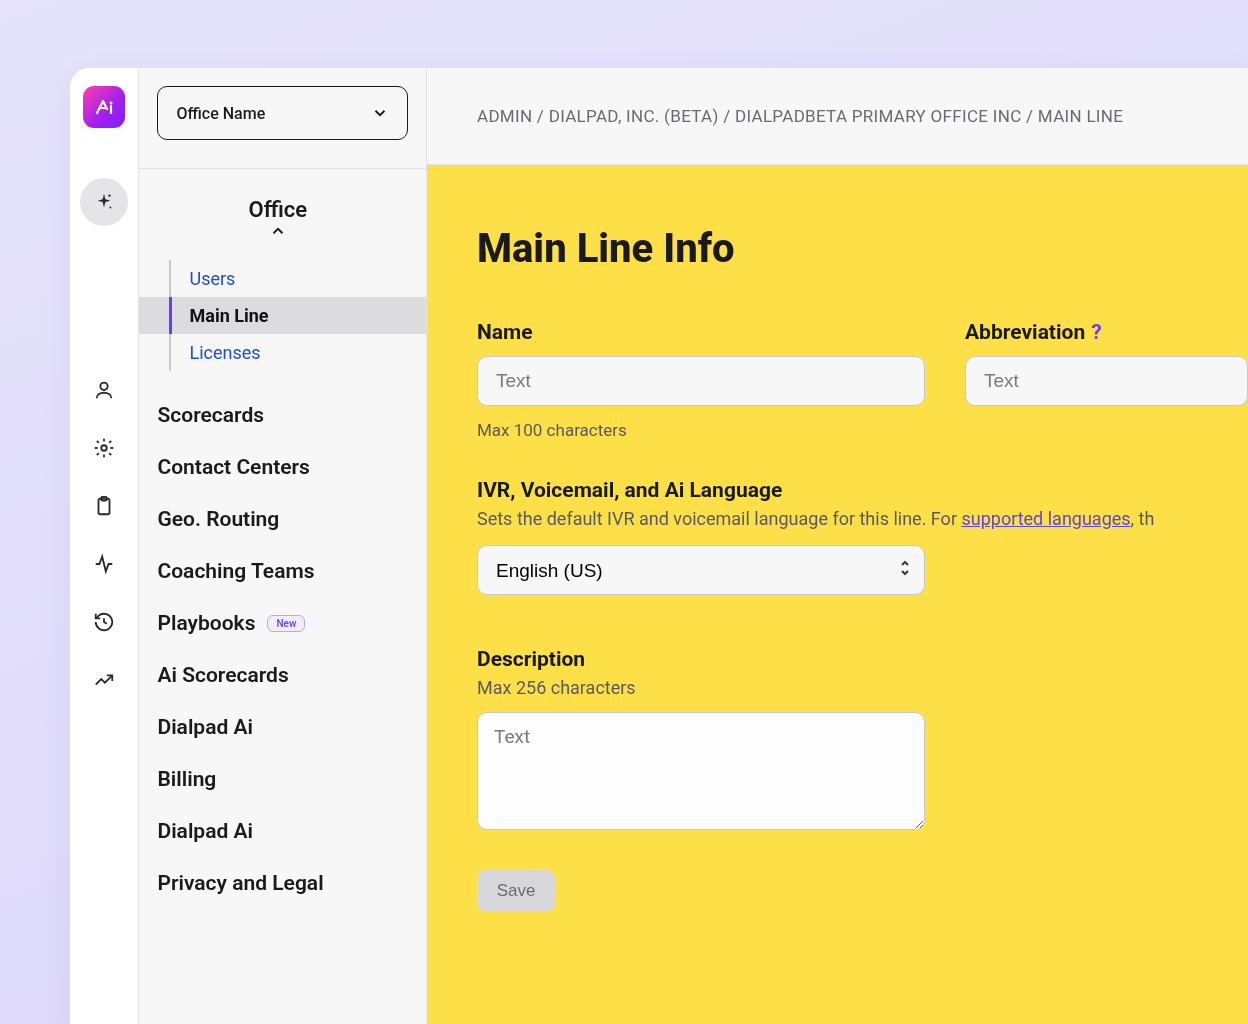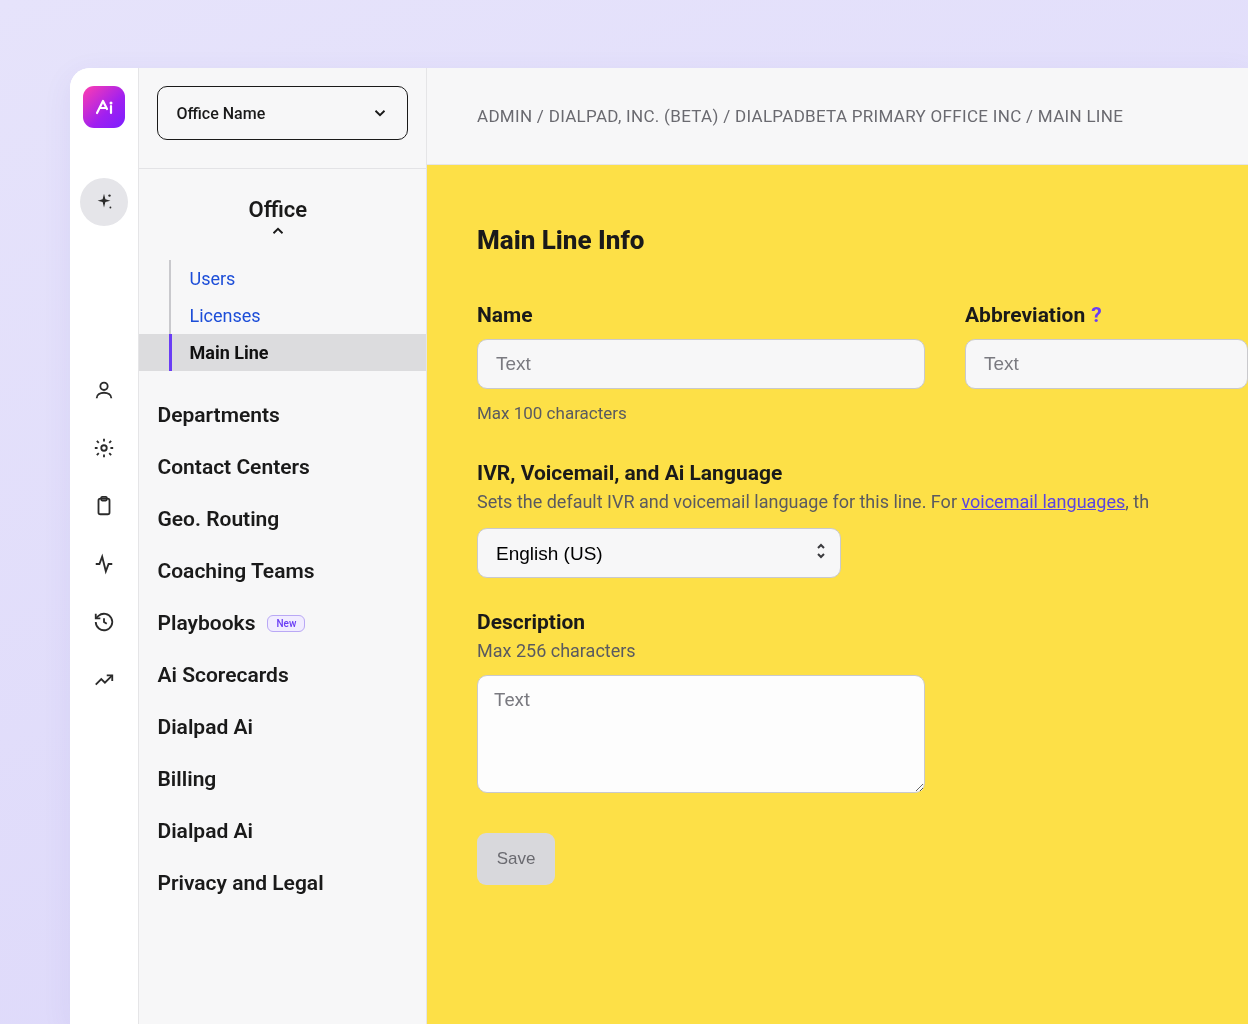--- a/index.html
+++ b/index.html
@@ -155,21 +155,21 @@
   border-bottom: 1px solid #e5e5e7;
   padding: 38px 0 38px 50px;
   font-size: 17px;
   letter-spacing: 0.3px;
   color: #6a6a70;
 }
 .content {
   padding: 60px 0 0 50px;
 }
 .page-title {
-  font-size: 26px;
+  font-size: 40px;
   font-weight: 800;
   margin-bottom: 48px;
 }
 .form-row {
   display: flex;
   gap: 40px;
   margin-bottom: 38px;
 }
 .field { display: flex; flex-direction: column; }
 .field.name { width: 448px; }
@@ -211,22 +211,22 @@
   font-size: 18px;
   color: #5a5a60;
   margin-bottom: 16px;
 }
 .section-desc a {
   color: #5a45e0;
   text-decoration: underline;
 }
 .select-wrap {
   position: relative;
-  width: 364px;
-  margin-bottom: 32px;
+  width: 448px;
+  margin-bottom: 52px;
 }
 .select {
   width: 100%;
   height: 50px;
   border: 1px solid #c9c9cd;
   border-radius: 10px;
   background: #f7f7f8;
   padding: 0 18px;
   font-size: 19px;
   appearance: none;
@@ -247,21 +247,21 @@
   background: #fdfdfd;
   padding: 12px 16px;
   font-size: 19px;
   font-family: inherit;
   resize: both;
 }
 .textarea::placeholder { color: #7a7a80; }
 .save-btn {
   margin-top: 36px;
   width: 78px;
-  height: 52px;
+  height: 42px;
   border: none;
   border-radius: 9px;
   background: #d8d8dc;
   color: #6a6a70;
   font-size: 17px;
   cursor: not-allowed;
 }
 .chevron-down-icon, .chevron-up-icon { width: 18px; height: 18px; }
 </style>
 </head>
@@ -333,26 +333,26 @@
     <div class="sidebar-divider"></div>
 
     <div class="sidebar-group-header">
       <span>Office</span>
       <svg class="chevron-up-icon" viewBox="0 0 24 24" fill="none" stroke="#1a1a1a" stroke-width="2.5">
         <path d="M6 15l6-6 6 6"></path>
       </svg>
     </div>
     <div class="sub-items">
       <div class="sub-item">Users</div>
+      <div class="sub-item active">Main Line</div>
       <div class="sub-item">Licenses</div>
-      <div class="sub-item active">Main Line</div>
-    </div>
-
-    <div class="nav-item">
-        <span>Departments</span>
+    </div>
+
+    <div class="nav-item">
+        <span>Scorecards</span>
       </div>
     <div class="nav-item">
         <span>Contact Centers</span>
       </div>
     <div class="nav-item">
         <span>Geo. Routing</span>
       </div>
     <div class="nav-item">
         <span>Coaching Teams</span>
       </div>
@@ -392,21 +392,21 @@
           <div class="label">
             <span>Abbreviation</span>
             <span class="help-q">?</span>
           </div>
           <input class="text-input" type="text" placeholder="Text" style="">
         </div>
       </div>
 
       <div class="section-label">IVR, Voicemail, and Ai Language</div>
       <div class="section-desc">
-        <span>Sets the default IVR and voicemail language for this line. For </span><a href="#">voicemail languages</a><span>, th</span>
+        <span>Sets the default IVR and voicemail language for this line. For </span><a href="#">supported languages</a><span>, th</span>
       </div>
       <div class="select-wrap">
         <select class="select">
           <option>English (US)</option>
         </select>
         <span class="select-chevrons">
           <svg width="12" height="18" viewBox="0 0 12 18" fill="none" stroke="currentColor" stroke-width="2">
             <path d="M3 6l3-3 3 3"></path>
               <path d="M3 12l3 3 3-3"></path>
           </svg>

